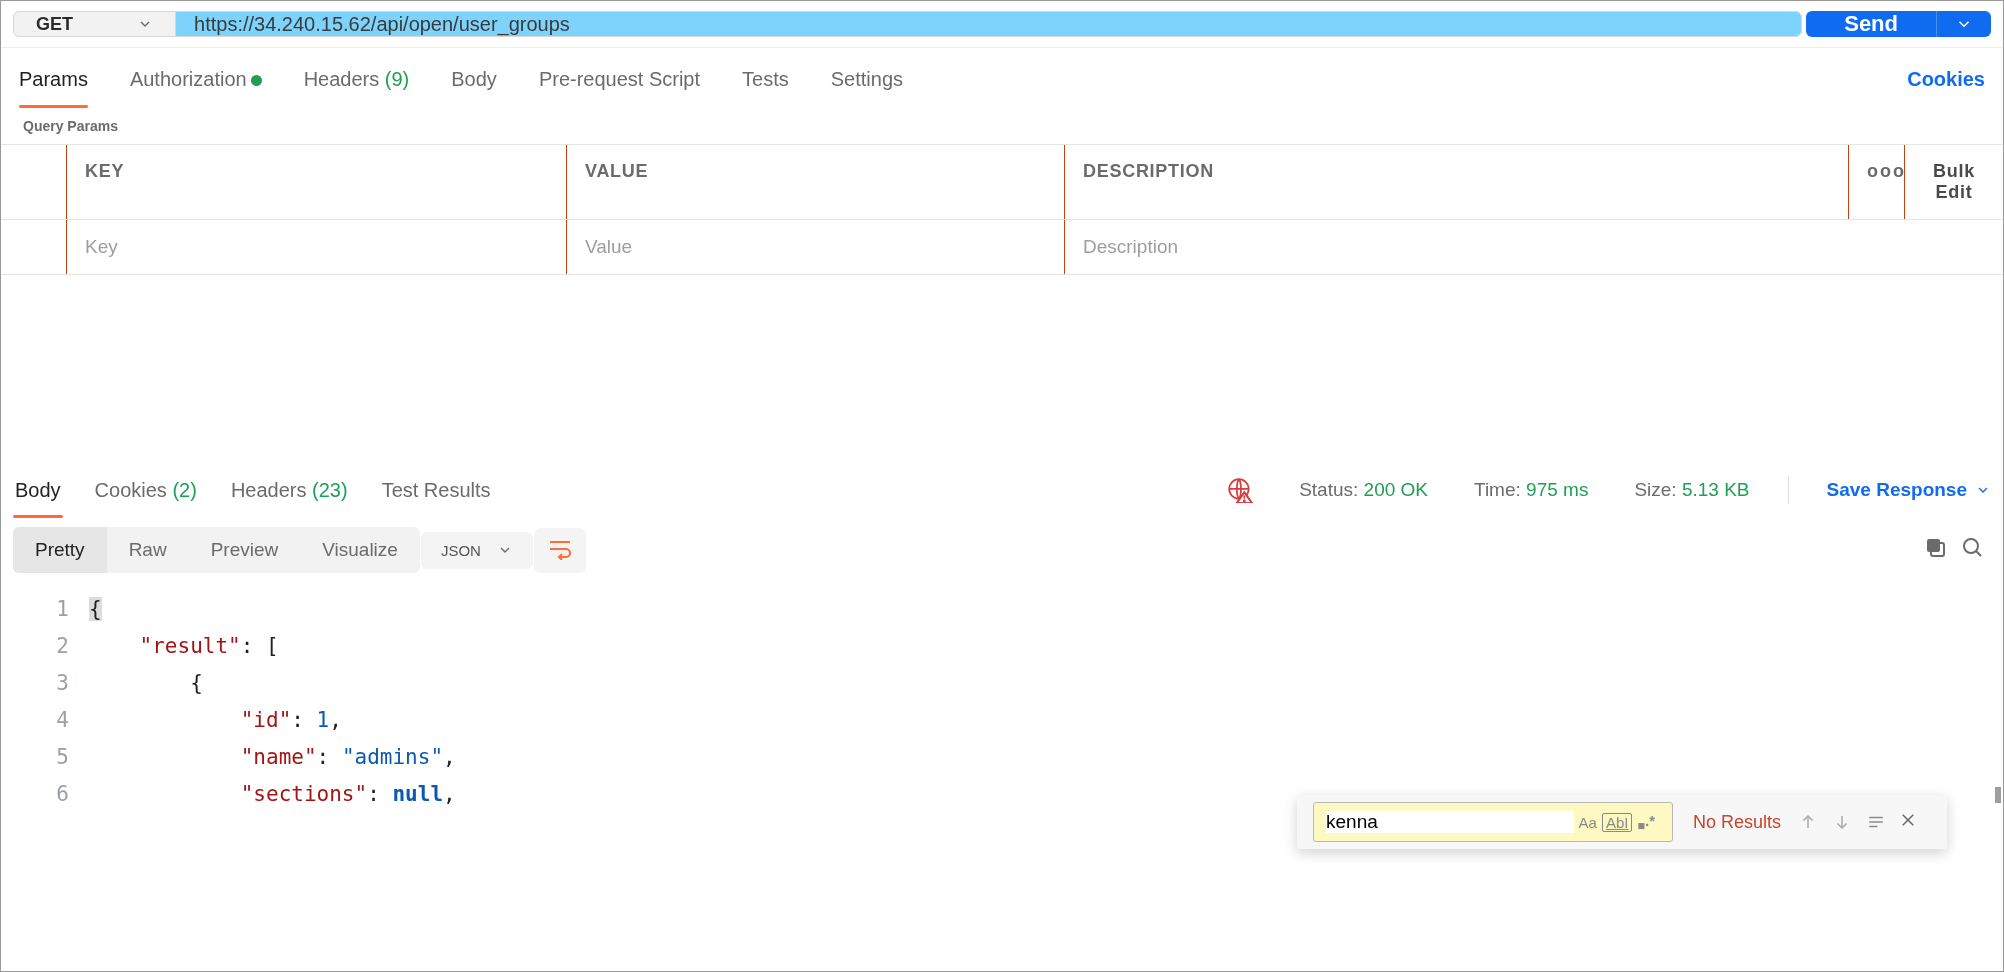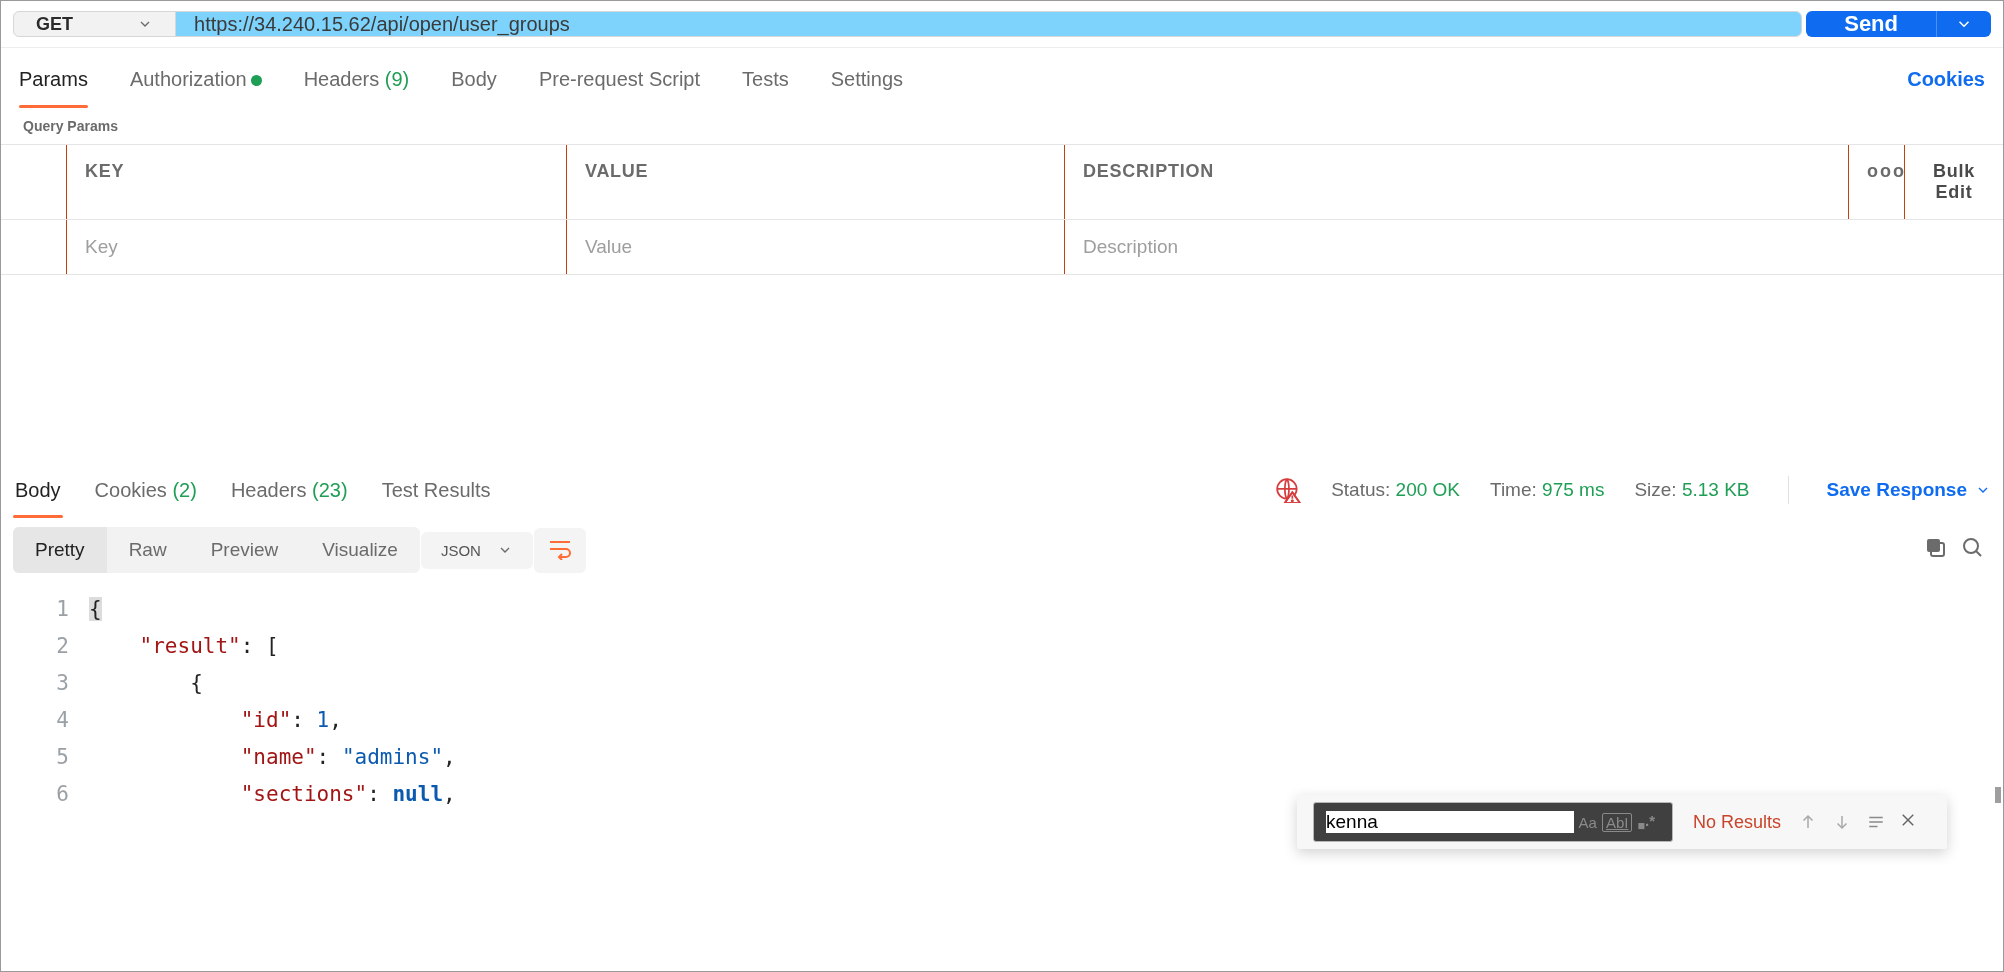--- a/index.html
+++ b/index.html
@@ -45,21 +45,21 @@
 
 
 .resp-wrap { position:absolute; left:0; right:0; bottom:0; top:460px; display:flex; flex-direction:column; }
 .resp-tabs-row { display:flex; align-items:center; padding:0 12px 0 12px; gap:30px; height:58px; border-bottom: 0px solid #eee; }
 .resp-tab { color:#6b6b6b; font-size:20px; cursor:pointer; padding:14px 2px; position:relative; }
 .resp-tab.active { color:#222; font-weight:500; }
 .resp-tab.active::after { content:""; position:absolute; left:0; right:0; bottom:-2px; height:3px; background:#ff6c37; border-radius:2px; }
 .resp-tab .count { color:#1f9e55; }
 .resp-tabs-row .spacer { flex:1; }
 .globe-icon { color:#d63d3d; display:flex; align-items:center; }
-.status-chunk { font-size:19px; color:#6b6b6b; }
+.status-chunk { font-size:19px; color:#6b6b6b;margin-left:16px; }
 .status-chunk .v { color:#1f9e55; font-weight:500; }
 .sep { width:1px; height:28px; background:#e1e1e1; margin:0 8px; }
 .save-resp { color:#0f6cf0; font-weight:600; font-size:19px; cursor:pointer; display:flex; align-items:center; gap:8px; }
 .save-resp svg { width:16px; height:16px; }
 
 .view-row { display:flex; align-items:center; padding:8px 12px; gap:1px; }
 .seg { display:flex; background:#f2f2f2; border-radius:6px; overflow:hidden; }
 .seg button { border:none; background:transparent; padding:12px 22px; font-size:19px; color:#6b6b6b; cursor:pointer; }
 .seg button.active { background:#e6e6e6; color:#222; font-weight:500; }
 .fmt-select { display:flex; align-items:flex-start; gap:16px; background:#f4f4f4; border-radius:6px; padding:10px 20px; font-size:15px; color:#555; cursor:pointer; }
@@ -75,21 +75,21 @@
 .code { padding:10px 0 0 0; line-height:37px; white-space:pre; position:relative; }
 .code .hl { background:#dcdcdc; }
 .t-key { color:#a31515; }
 .t-punc { color:#222; }
 .t-num { color:#0b5ab0; }
 .t-str { color:#0b5ab0; }
 .t-null { color:#0b5ab0; font-weight:600; }
 
 
 .find-bar { position:absolute; right:56px; bottom:122px; width:650px; height:54px; background:#f7f7f7; box-shadow:0 4px 14px rgba(0,0,0,0.18); display:flex; align-items:center; padding:0 10px 0 0; border-radius:2px; }
-.find-input { border:1px solid #b8b8b8; border-radius:3px; background:#404040; padding:8px 12px; font-size:19px; width:360px; display:flex; align-items:center; margin:0 10px 0 16px;}
+.find-input { border:1px solid #b8b8b8; border-radius:3px; background:#fef9c3; padding:8px 12px; font-size:19px; width:360px; display:flex; align-items:center; margin:0 10px 0 16px;}
 .find-input input { border:none; outline:none; font-size:19px; flex:1; }
 .find-ico { color:#8a8a8a; font-size:15px; padding:0 5px; cursor:pointer;}
 .find-ico.boxed { border:1px solid #8a8a8a; border-radius:2px; padding:0 3px; font-size:15px; text-decoration:underline;}
 .no-results { color:#c9442a; font-size:18px; padding:0 10px;}
 .nav-ico { color:#a8a8a8; padding:0 8px; cursor:pointer;}
 .nav-ico svg{width:18px;height:18px;display:block;}
 .close-ico{color:#666; padding:0 6px; cursor:pointer;}
 
 
 .scroll-marker{position:absolute; right:2px; bottom:168px; width:6px; height:16px; background:#9e9e9e;}

